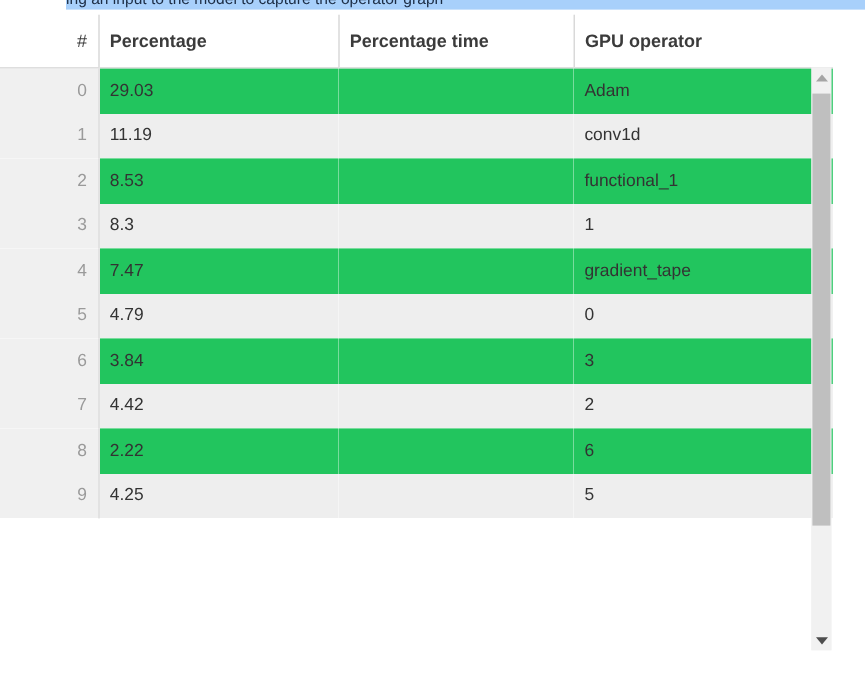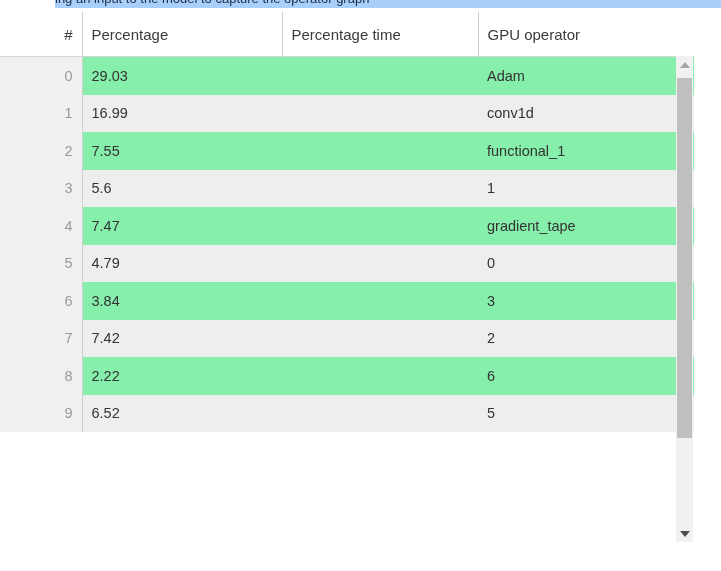--- a/index.html
+++ b/index.html
@@ -73,40 +73,41 @@
     white-space: nowrap;
   }
   table.df thead th.idx {
     text-align: right;
     padding: 0 9px 0 0;
     color: #3b3b3b;
     border-bottom: 1px solid #d6d6d6;
   }
   table.df thead th.sep {
     border-left: 1px solid #d0d0d0;
+    font-weight: bold;
   }
 
   
   table.df tbody td {
     height: 37.5px;
     padding: 0 0 0 9px;
     vertical-align: middle;
     white-space: nowrap;
     overflow: hidden;
     text-overflow: clip;
   }
   table.df tbody td.idx {
     text-align: right;
     padding: 0 9px 0 0;
     color: #9a9a9a;
     background: #f0f0f0;
     border-right: 1px solid #d0d0d0;
   }
   table.df tbody tr.odd td { background: #eeeeee; }
-  table.df tbody tr.even td { background: #86efac; }
+  table.df tbody tr.even td { background: #22c55e; }
   table.df tbody tr.odd td.idx,
   table.df tbody tr.even td.idx { background: #f0f0f0; }
 
   
   #vscrollbar {
     position: absolute;
     left: 676px;
     top: 56px;
     width: 17px;
     height: 486px;
@@ -179,33 +180,33 @@
     </thead>
     <tbody id="table-body">
         <tr class="even">
           <td class="idx">0</td>
           <td>29.03</td>
           <td></td>
           <td>Adam</td>
         </tr>
         <tr class="odd">
           <td class="idx">1</td>
-          <td>16.99</td>
+          <td>11.19</td>
           <td></td>
           <td>conv1d</td>
         </tr>
         <tr class="even">
           <td class="idx">2</td>
-          <td>7.55</td>
+          <td>8.53</td>
           <td></td>
           <td>functional_1</td>
         </tr>
         <tr class="odd">
           <td class="idx">3</td>
-          <td>5.6</td>
+          <td>8.3</td>
           <td></td>
           <td>1</td>
         </tr>
         <tr class="even">
           <td class="idx">4</td>
           <td>7.47</td>
           <td></td>
           <td>gradient_tape</td>
         </tr>
         <tr class="odd">
@@ -215,33 +216,33 @@
           <td>0</td>
         </tr>
         <tr class="even">
           <td class="idx">6</td>
           <td>3.84</td>
           <td></td>
           <td>3</td>
         </tr>
         <tr class="odd">
           <td class="idx">7</td>
-          <td>7.42</td>
+          <td>4.42</td>
           <td></td>
           <td>2</td>
         </tr>
         <tr class="even">
           <td class="idx">8</td>
           <td>2.22</td>
           <td></td>
           <td>6</td>
         </tr>
         <tr class="odd">
           <td class="idx">9</td>
-          <td>6.52</td>
+          <td>4.25</td>
           <td></td>
           <td>5</td>
         </tr>
       </tbody>
   </table>
 </div>
 
 <div id="vscrollbar">
   <div class="arrow up">
       <span class="tri"></span>

